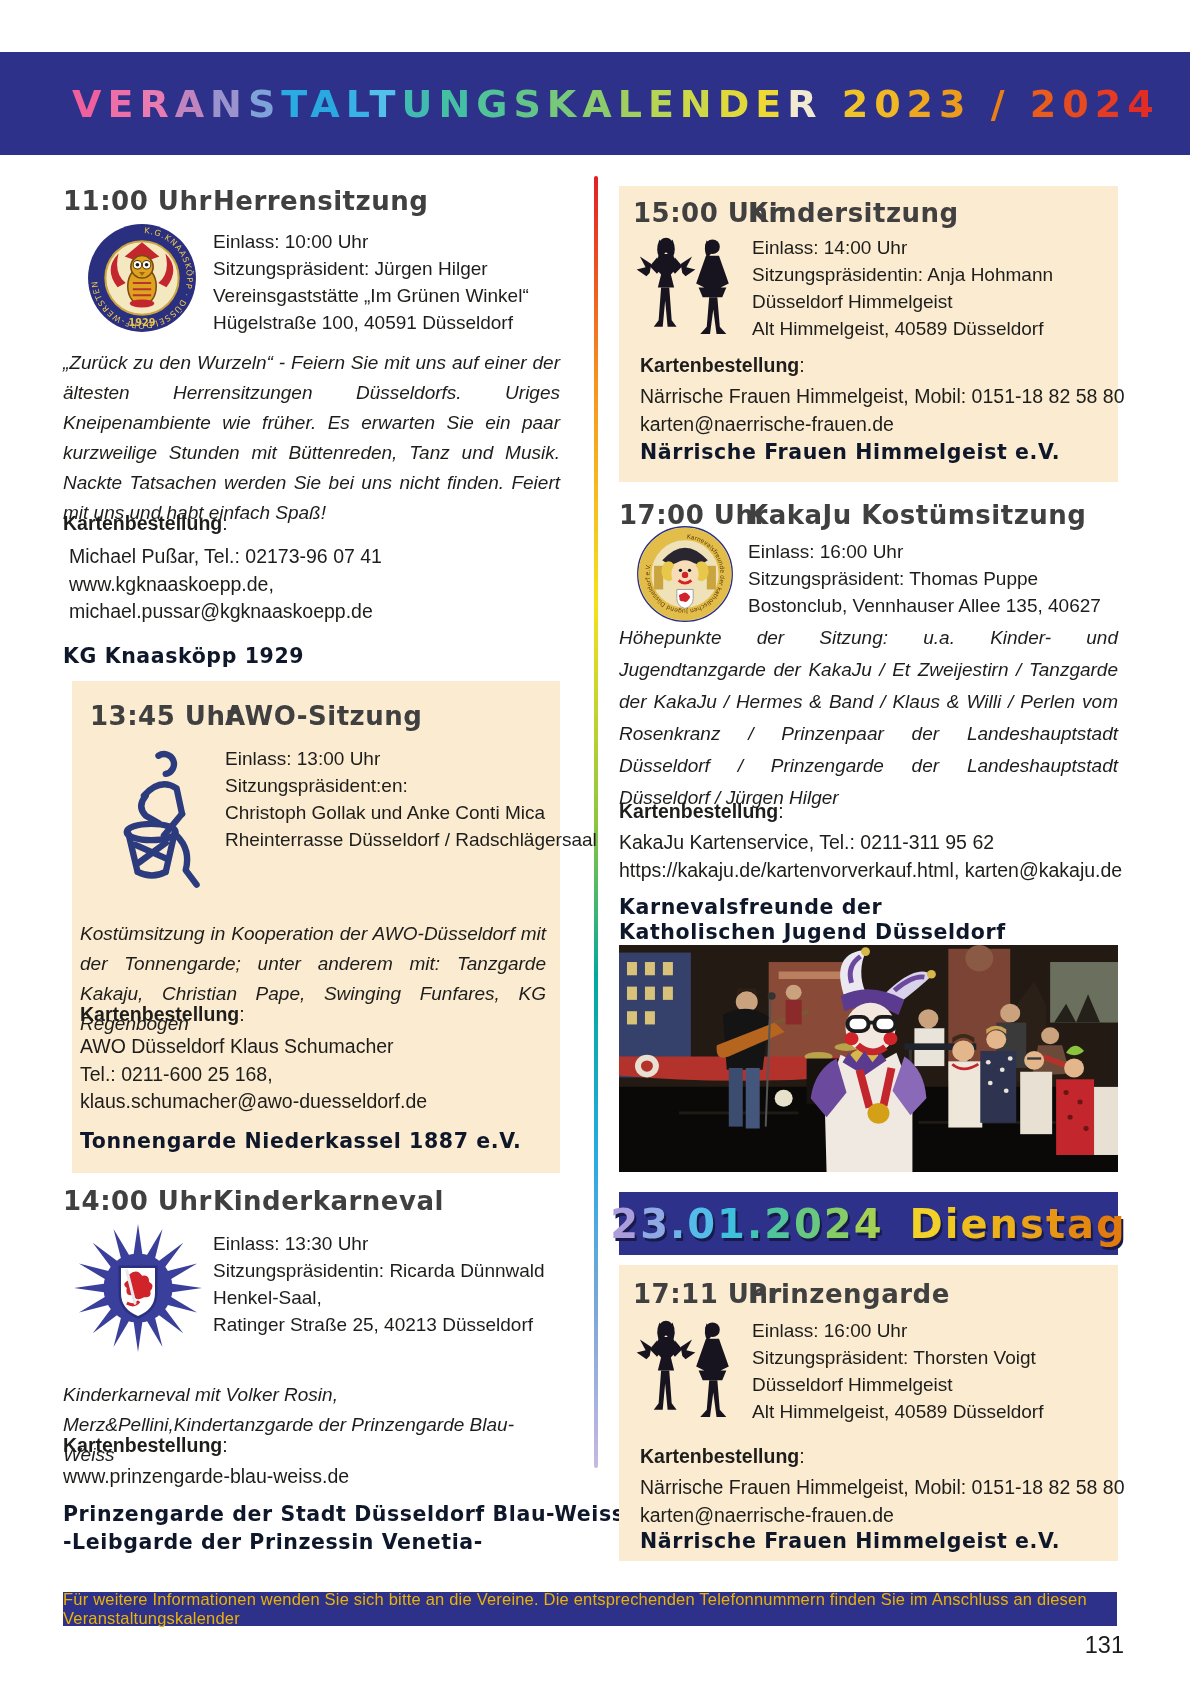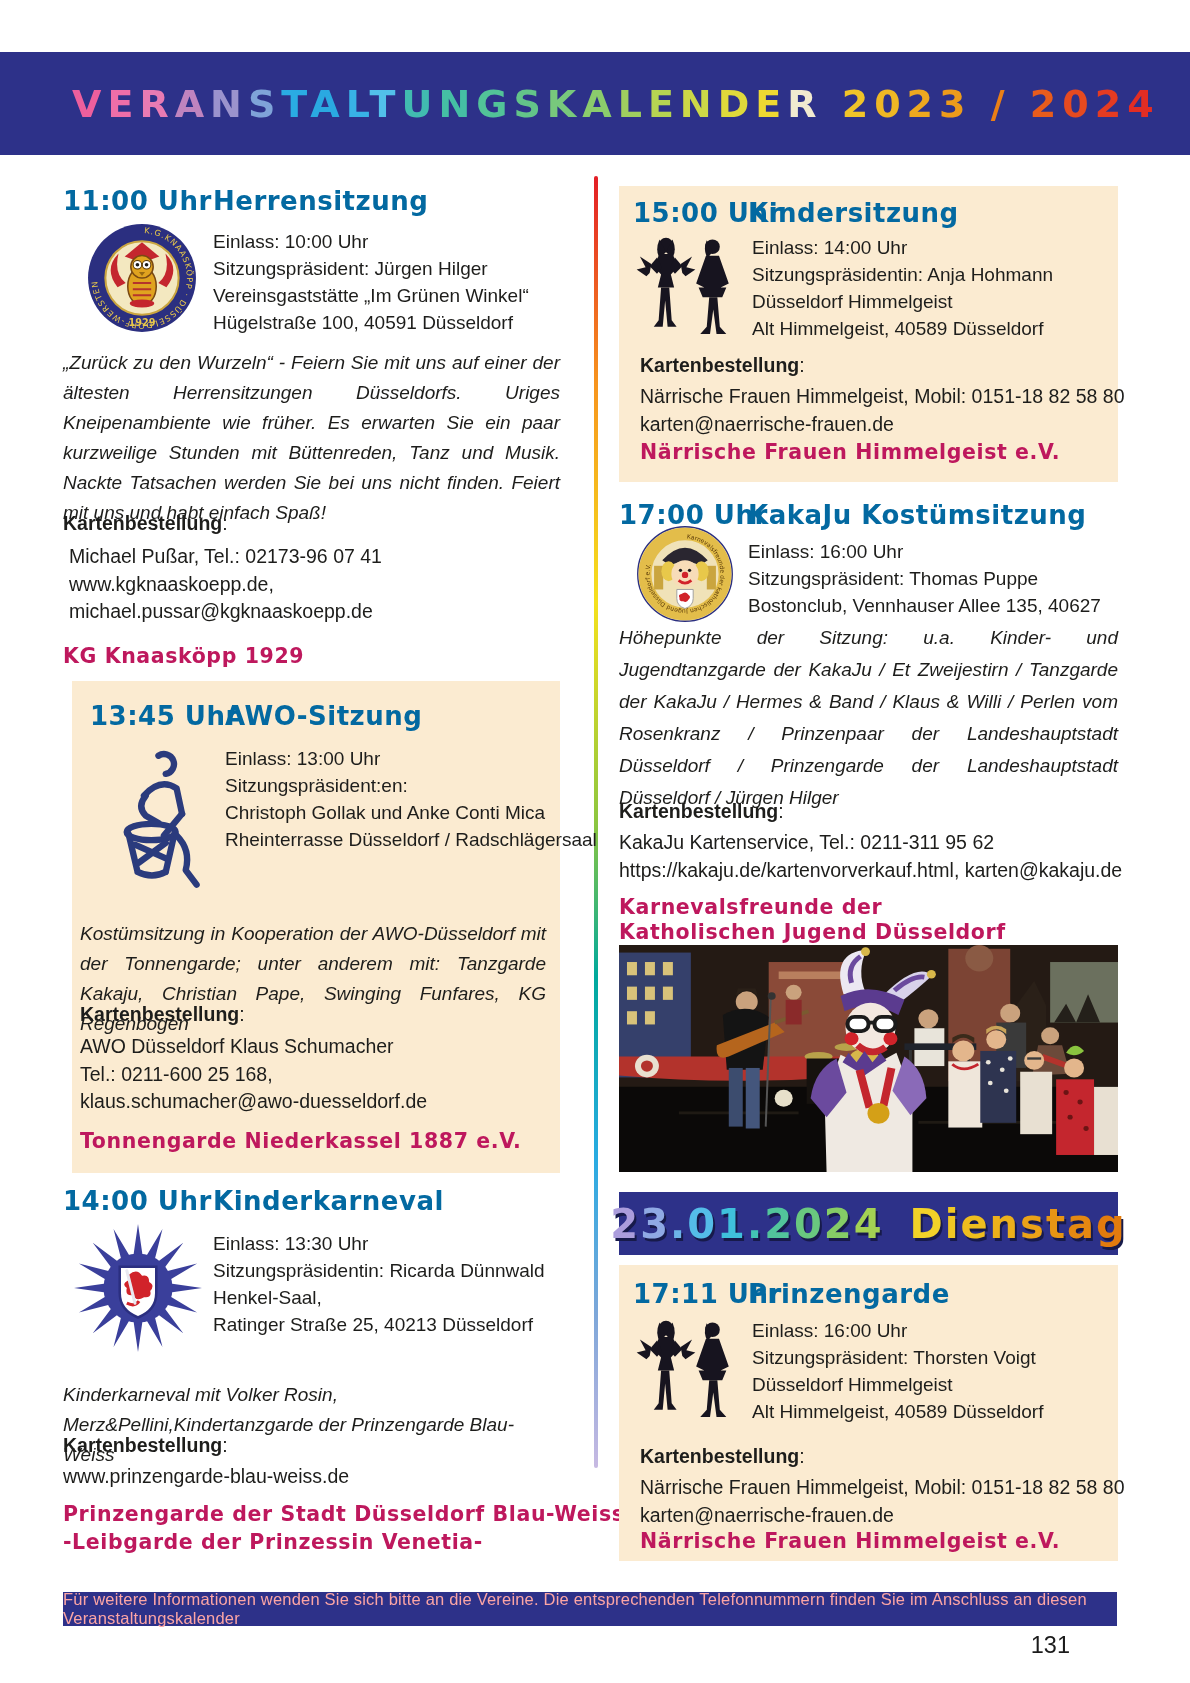--- a/index.html
+++ b/index.html
@@ -7,34 +7,34 @@
         font-family:"Liberation Sans",sans-serif;color:#1d1d1b;}
   .abs{position:absolute;}
   .band{background:#2d3189;}
   .header-band{left:0;top:52px;width:1190px;height:103px;display:flex;align-items:center;}
   .header-title{padding-left:72px;font-family:"DejaVu Sans",sans-serif;font-weight:bold;
         font-size:38px;letter-spacing:6px;white-space:nowrap;}
   .divider{left:594px;top:176px;width:4px;height:1292px;border-radius:2px;
         background:linear-gradient(180deg,#e31e26 0%,#f7941e 16%,#f5e11e 33%,#8dc63f 50%,#00a99d 62%,#29abe2 76%,#7da7d9 88%,#c7b9e2 100%);}
   .bbox{background:#fbebd1;}
   .evtitle{display:flex;font-family:"DejaVu Sans",sans-serif;font-weight:bold;font-size:26px;
-        color:#0369a1;letter-spacing:0.5px;white-space:nowrap;}
+        color:#404040;letter-spacing:0.5px;white-space:nowrap;}
   .evtime{flex:0 0 auto;display:inline-block;}
   .details div{font-size:19px;line-height:27px;white-space:nowrap;}
   .desc{font-style:italic;font-size:19px;line-height:30px;text-align:justify;}
   .tlabel{font-size:19.5px;}
   .tlabel b{font-weight:bold;}
   .tlines div{font-size:19.5px;line-height:27.5px;white-space:nowrap;}
   .club{font-family:"DejaVu Sans",sans-serif;font-weight:bold;font-size:20.5px;
-        color:#be185d;line-height:28px;letter-spacing:0.6px;}
+        color:#0f172a;line-height:28px;letter-spacing:0.6px;}
   .banner{display:flex;align-items:center;justify-content:center;gap:26px;
         font-family:"DejaVu Sans",sans-serif;font-weight:bold;font-size:40px;letter-spacing:2px;}
   .banner span span{text-shadow:2px 3px 0 #171a4a;}
   .footer-bar{display:flex;justify-content:center;align-items:center;
-        color:#fca5a5;font-size:16.5px;letter-spacing:0.2px;}
+        color:#eab308;font-size:16.5px;letter-spacing:0.2px;}
   .pagenum{font-size:23.5px;color:#1b1b1b;text-align:right;}
   svg text{font-family:"DejaVu Sans",sans-serif;}
 </style>
 </head>
 <body>
 
 <div class="page">
 
   <div class="abs band header-band">
     <div class="header-title"><span style="color: rgb(237, 95, 157);">V</span><span style="color: rgb(238, 110, 168);">E</span><span style="color: rgb(233, 123, 179);">R</span><span style="color: rgb(192, 132, 191);">A</span><span style="color: rgb(155, 147, 205);">N</span><span style="color: rgb(127, 163, 216);">S</span><span style="color: rgb(42, 172, 227);">T</span><span style="color: rgb(42, 169, 225);">A</span><span style="color: rgb(56, 178, 230);">L</span><span style="color: rgb(82, 192, 234);">T</span><span style="color: rgb(65, 187, 176);">U</span><span style="color: rgb(69, 191, 164);">N</span><span style="color: rgb(82, 195, 152);">G</span><span style="color: rgb(99, 196, 137);">S</span><span style="color: rgb(120, 200, 124);">K</span><span style="color: rgb(139, 203, 108);">A</span><span style="color: rgb(160, 207, 95);">L</span><span style="color: rgb(183, 212, 82);">E</span><span style="color: rgb(204, 216, 71);">N</span><span style="color: rgb(223, 217, 59);">D</span><span style="color: rgb(238, 216, 50);">E</span><span style="color: rgb(241, 234, 208);">R</span><span> </span><span style="color: rgb(240, 196, 41);">2</span><span style="color: rgb(239, 184, 36);">0</span><span style="color: rgb(237, 168, 31);">2</span><span style="color: rgb(236, 155, 27);">3</span><span> </span><span style="color: rgb(234, 127, 22);">/</span><span> </span><span style="color: rgb(232, 92, 28);">2</span><span style="color: rgb(230, 74, 32);">0</span><span style="color: rgb(228, 59, 34);">2</span><span style="color: rgb(226, 45, 36);">4</span></div>
@@ -397,15 +397,15 @@
       <div>karten@naerrische-frauen.de</div>
     </div>
 
     <div class="abs club" style="left:21px;top:262px;">Närrische Frauen Himmelgeist e.V.</div>
   </div>
 
   <div class="abs band footer-bar" style="left:63px;top:1592px;width:1054px;height:34px;">
     <span>Für weitere Informationen wenden Sie sich bitte an die Vereine. Die entsprechenden Telefonnummern finden Sie im Anschluss an diesen Veranstaltungskalender</span>
   </div>
 
-  <div class="abs pagenum" style="left:1002px;top:1632px;width:68px;">131</div>
+  <div class="abs pagenum" style="left:1056px;top:1632px;width:68px;">131</div>
 
 </div>
 
 </body></html>

